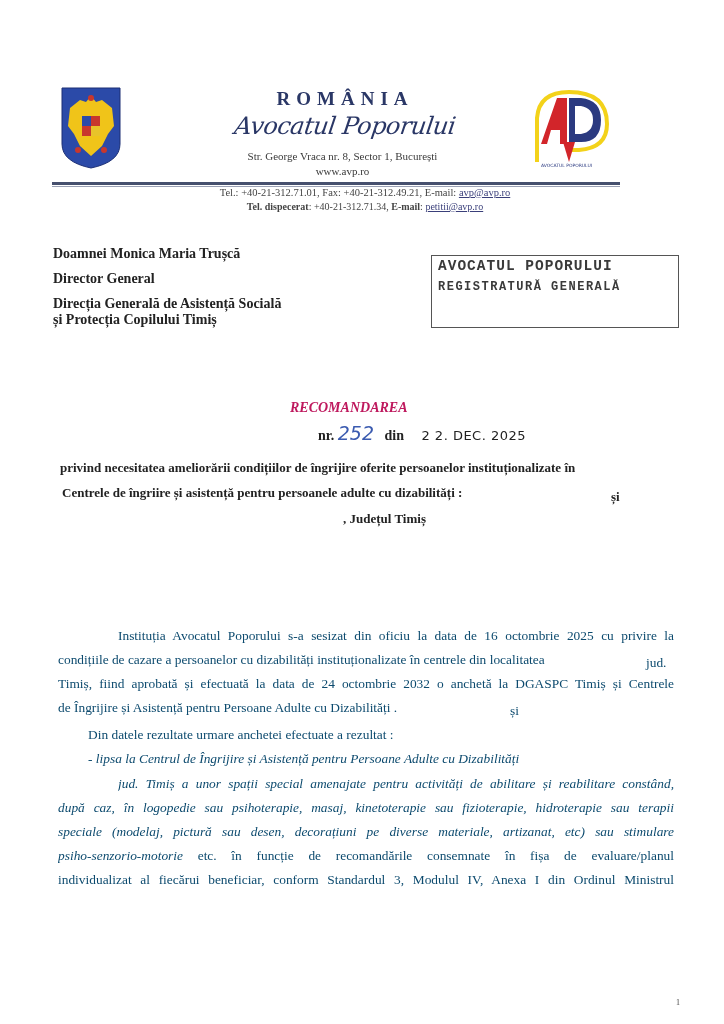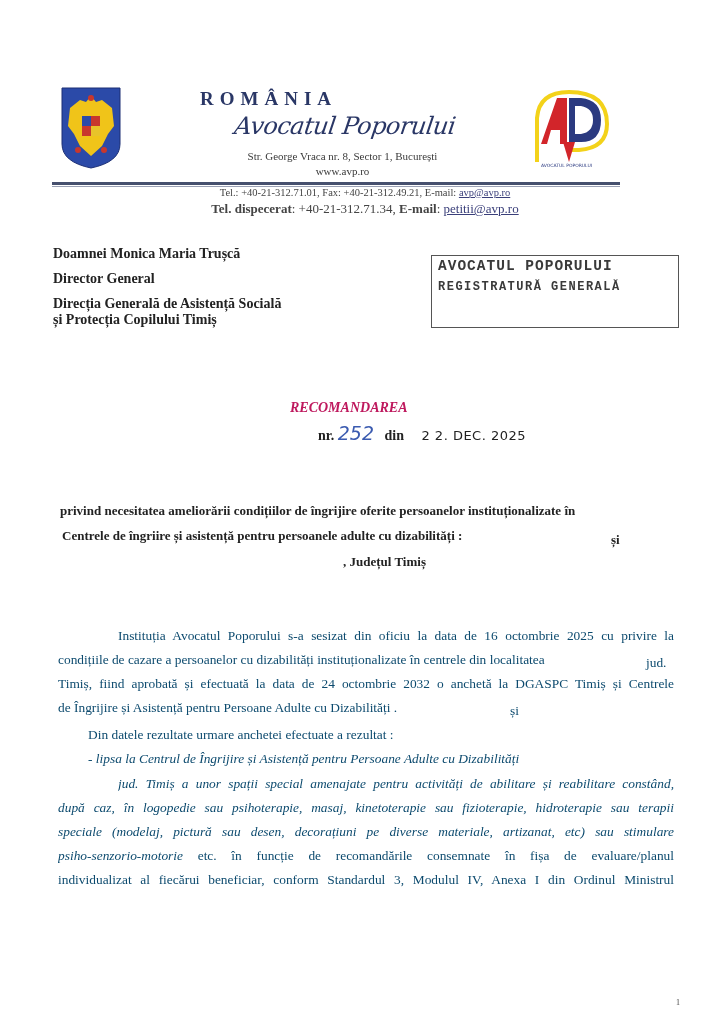--- a/index.html
+++ b/index.html
@@ -5,31 +5,31 @@
     html, body { margin: 0; padding: 0; background: #ffffff; }
     body {
       width: 724px; height: 1024px; position: relative; overflow: hidden;
       font-family: "Liberation Serif", "DejaVu Serif", serif; color: #1a1a1a;
     }
     .abs { position: absolute; }
 
     
     .coat { left: 60px; top: 86px; width: 62px; height: 84px; }
     .avp-logo { left: 527px; top: 88px; width: 86px; height: 82px; }
-    .hdr-romania { left: 200px; top: 88px; width: 290px; 
+    .hdr-romania { left: 200px; top: 88px; width: 290px; text-align: center;
       font-size: 19px; font-weight: bold; letter-spacing: 6px; color: #2a3766; }
     .hdr-avocat { left: 190px; top: 112px; width: 310px; text-align: center;
       font-family: "DejaVu Serif", serif; font-style: italic; font-size: 24px; color: #2a3766;
       letter-spacing: -0.5px; transform: skewX(-8deg); }
     .hdr-addr { left: 200px; top: 150px; width: 285px; text-align: center; font-size: 11px; color: #3a3a3a; }
     .hdr-www { left: 200px; top: 165px; width: 285px; text-align: center; font-size: 11px; color: #3a3a3a; }
     .hdr-rule { left: 52px; top: 182px; width: 568px; height: 3px; background: #46506e; }
     .hdr-rule2 { left: 52px; top: 186px; width: 568px; height: 1px; background: #9aa0b4; }
     .hdr-contact1 { left: 120px; top: 187px; width: 490px; text-align: center; font-size: 10.5px; color: #444; }
-    .hdr-contact2 { left: 120px; top: 201px; width: 490px; text-align: center; font-size: 13px; color: #444; }
+    .hdr-contact2 { left: 120px; top: 201px; width: 490px; text-align: center; font-size: 10px; color: #444; }
     .link { color: #3a3f7a; text-decoration: underline; }
     .b { font-weight: bold; }
 
     
     .addr { left: 53px; font-size: 14px; font-weight: bold; color: #222; }
 
     
     .stamp { left: 431px; top: 255px; width: 246px; height: 71px; border: 1px solid #555; }
     .stamp-line { position: absolute; left: 6px; font-family: "Liberation Mono", "DejaVu Sans Mono", monospace;
       font-weight: bold; color: #3a3a3a; white-space: nowrap; }
@@ -38,21 +38,21 @@
     .stamp-3 { top: 47px; font-size: 10px; }
     .stamp-num { color: #3b5bb0; font-family: "DejaVu Sans", sans-serif; font-weight: normal; font-style: italic;
       font-size: 15px; position: relative; top: -3px; }
     .stamp-date { font-family: "DejaVu Sans", sans-serif; font-weight: normal; font-size: 10px; letter-spacing: 0.5px; }
 
     
     .rec-title { left: 290px; top: 400px; width: 200px; font-size: 14px; font-weight: bold; font-style: italic; color: #be185d; }
     .rec-nr { left: 318px; top: 422px; font-size: 14px; font-weight: bold; color: #222; white-space: nowrap; }
     .rec-nr .hand { color: #3b5bb0; font-family: "DejaVu Sans", sans-serif; font-style: italic; font-weight: normal; font-size: 19px; }
     .rec-nr .stampdate { font-family: "DejaVu Sans", sans-serif; font-weight: normal; font-size: 13px; letter-spacing: 0.5px; margin-left: 14px; }
-    .subj { font-size: 13px; font-weight: bold; color: #222; white-space: nowrap; margin-top: 43px; }
+    .subj { font-size: 13px; font-weight: bold; color: #222; white-space: nowrap; }
 
     
     .body-line { left: 58px; width: 616px; font-size: 13.4px; color: #0c4a6e; white-space: nowrap; }
     .justify { text-align-last: justify; text-align: justify; white-space: normal; height: 18px; overflow: hidden; }
     .ital { font-style: italic; }
     .page-num { left: 676px; top: 998px; font-size: 8px; color: #444; }
   </style>
 </head>
 <body>
 

